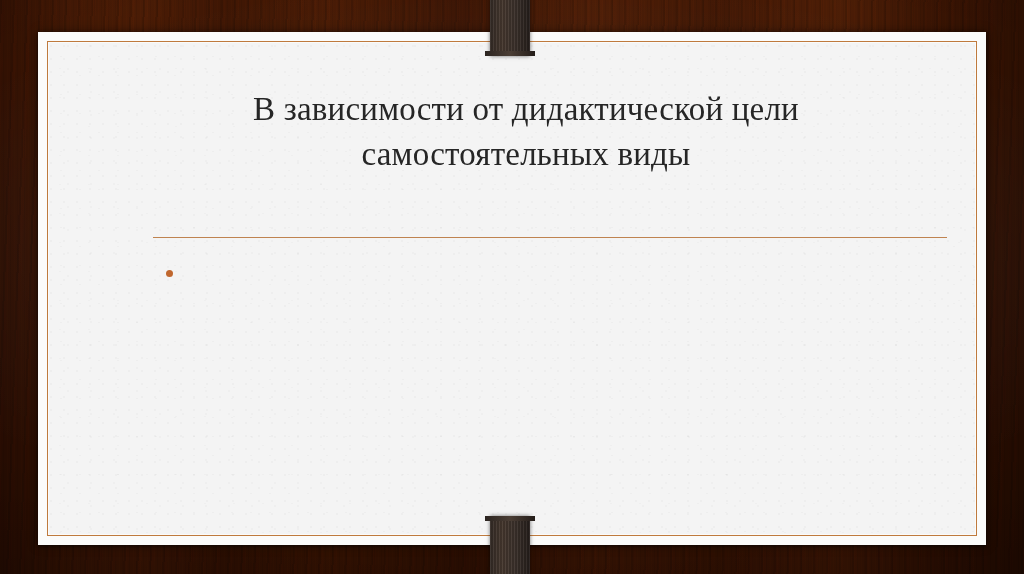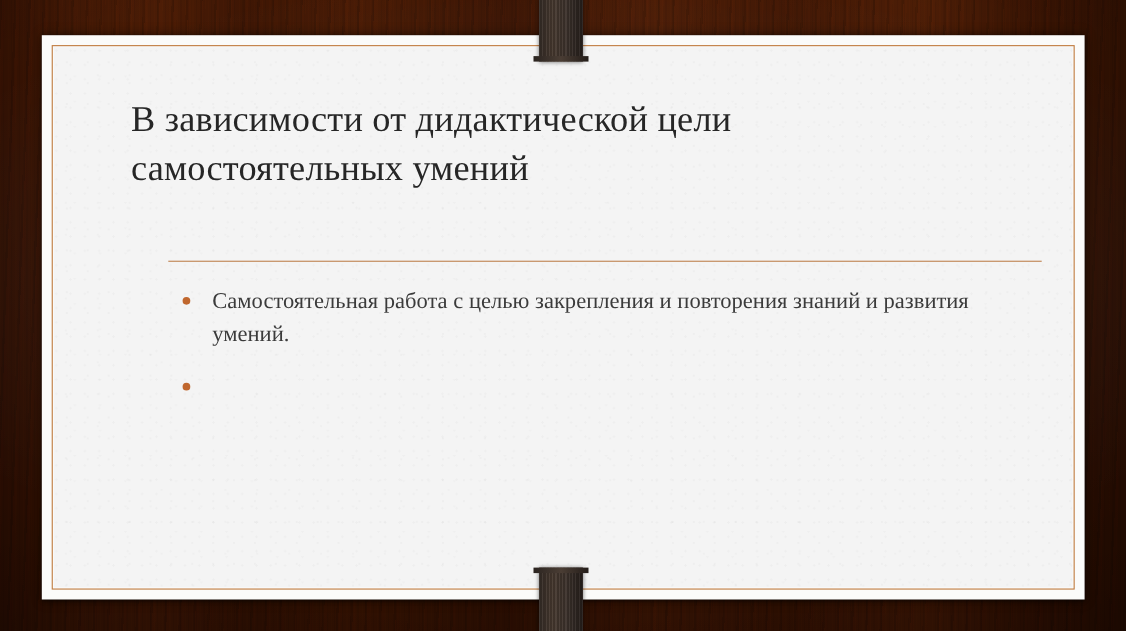--- a/index.html
+++ b/index.html
@@ -124,20 +124,21 @@
   }
   .clip-top .clip-flange { bottom: 0; }
   .clip-bottom .clip-flange { top: 0; }
 
   
   .title {
     position: absolute;
     left: 70px;
     top: 44px;
     width: 814px;
+    text-align: center;
     color: #262626;
     font-size: 33px;
     line-height: 45px;
     letter-spacing: 0.2px;
   }
   .title-line { display: block; white-space: nowrap; }
 
   
   .divider {
     position: absolute;
@@ -184,30 +185,26 @@
   <div class="wood"></div>
   <div class="wood-shade"></div>
 
   <div class="frame">
     <div class="frame-line"></div>
 
     <div class="paper">
 
       <div class="title">
         <span class="title-line">В зависимости от дидактической цели</span>
-        <span class="title-line">самостоятельных умений</span>
+        <span class="title-line">самостоятельных виды</span>
       </div>
 
       <div class="divider"></div>
 
       <ul class="bullets">
-        <li class="bullet">
-          <span class="bullet-dot"></span>
-          <span>Самостоятельная работа с целью закрепления и повторения знаний и развития умений.</span>
-        </li>
         <li class="bullet">
           <span class="bullet-dot"></span>
         </li>
       </ul>
 
     </div>
   </div>
 
   <div class="clip clip-top">
     <div class="clip-flange"></div>

